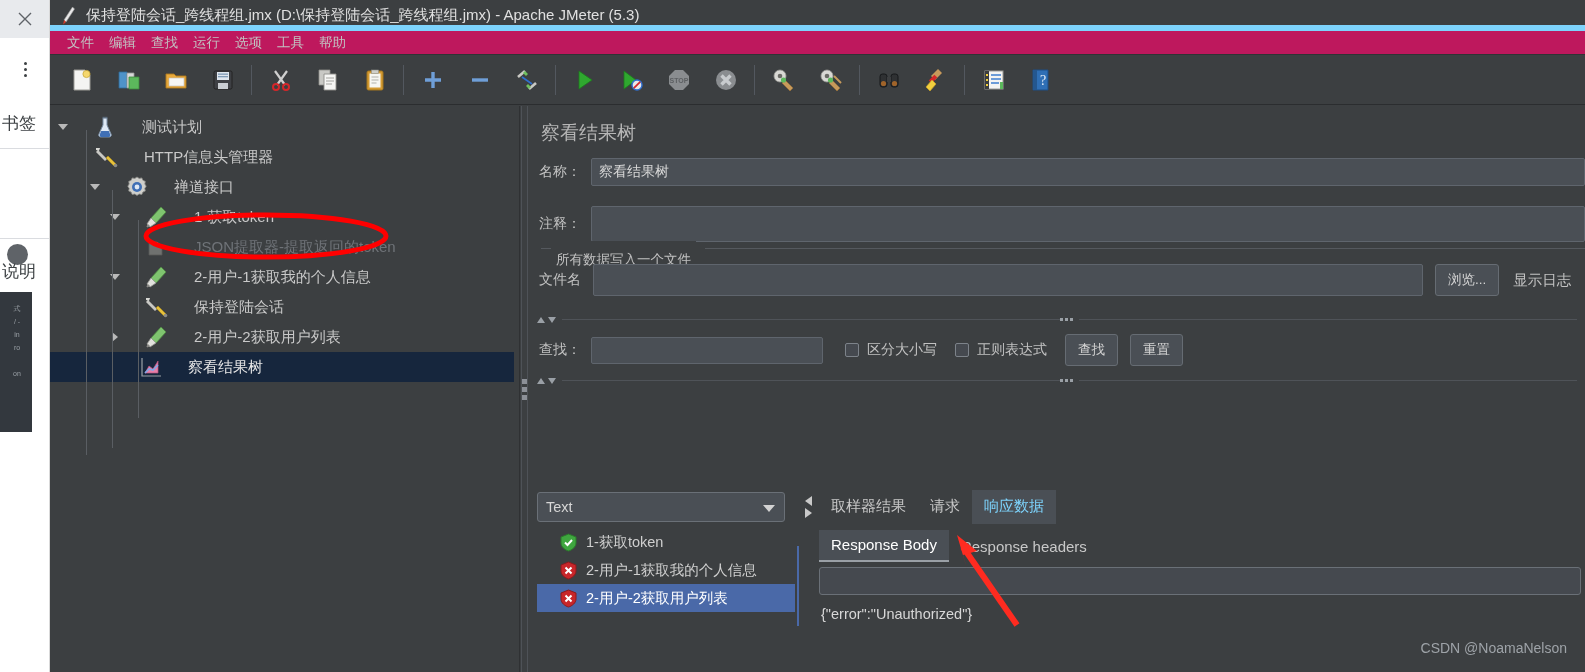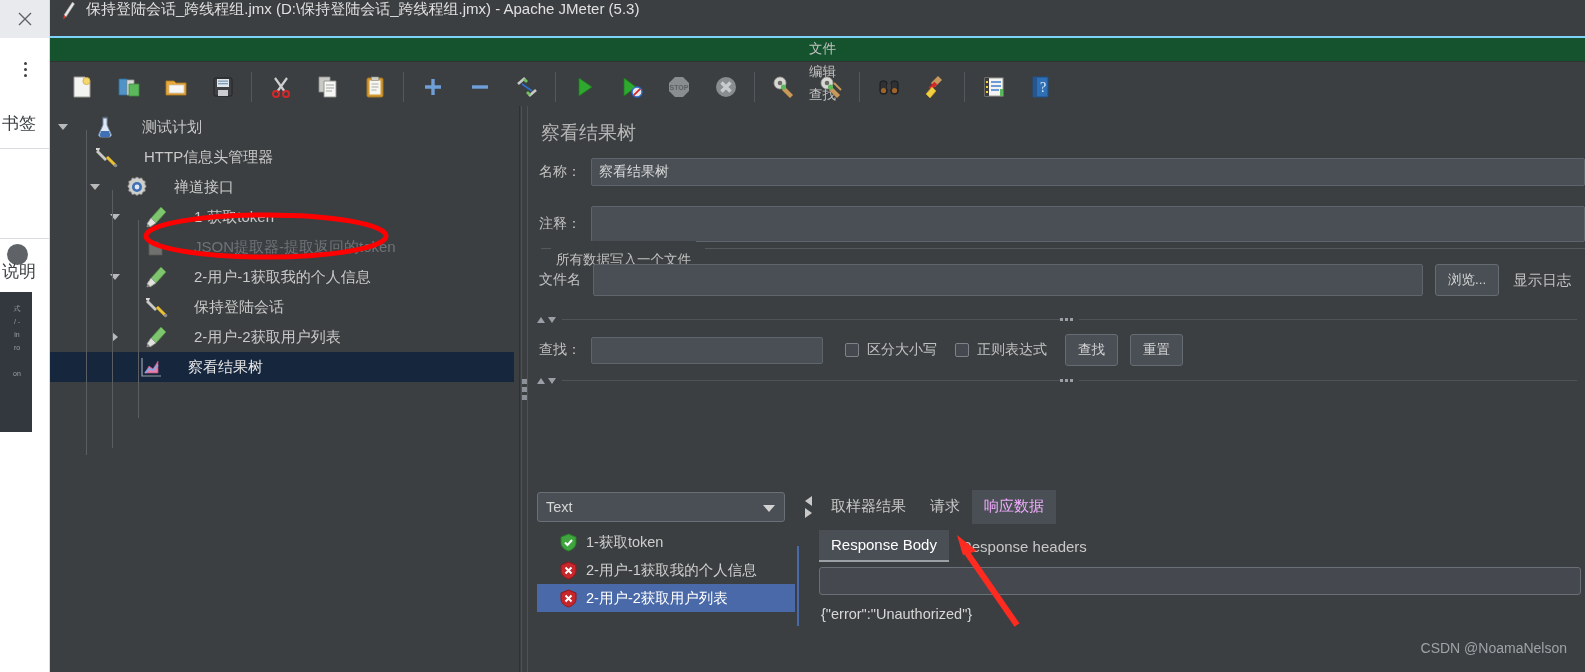--- a/index.html
+++ b/index.html
@@ -50,30 +50,30 @@
     padding: 10px 2px 0 4px; line-height: 13px; overflow: hidden;
   }
   .bs-darkcard span { display: block; white-space: nowrap; }
 
   
   .jm {
     position: absolute; left: 50px; top: 0; width: 1535px; height: 672px;
     background: #3c3f41; color: #bbbbbb;
   }
   .titlebar {
-    position: relative; height: 38px; background: #3c3f41;
-    display: flex; align-items: flex-start; padding-left: 10px; gap: 8px;
-    border-bottom: 2px solid #7dd3fc;
+    position: relative; height: 31px; background: #3c3f41;
+    display: flex; align-items: flex-end; padding-left: 10px; gap: 8px;
+    border-bottom: 6px solid #7dd3fc;
   }
   .title-icon { width: 18px; height: 20px; position: relative; flex: 0 0 auto; }
   .title-text { font-size: 15px; color: #e0e0e0; white-space: nowrap; }
 
   .menubar {
-    height: 24px; background: #14532d; display: flex; align-items: center;
-    padding-left: 10px; gap: 1px; border-bottom: 1px solid #313335; flex-direction: column;
+    height: 24px; background: #be185d; display: flex; align-items: center;
+    padding-left: 10px; gap: 1px; border-bottom: 1px solid #313335;
   }
   .menu-item {
     font-size: 13.5px; color: #c2c2c2; padding: 2px 7px; cursor: default; white-space: nowrap;
   }
 
   .toolbar {
     height: 50px; background: #3c3f41; display: flex; align-items: center;
     padding-left: 8px; gap: 0px; border-bottom: 1px solid #2b2d2f;
   }
   .tb-btn {
@@ -184,21 +184,21 @@
   }
   .tab-arrows {
     position: absolute; left: 0; top: 6px; width: 12px; display: flex; flex-direction: column; gap: 2px;
   }
   .tab-arrows .l { width: 0; height: 0; border-top: 5px solid transparent; border-bottom: 5px solid transparent; border-right: 7px solid #c9c9c9; }
   .tab-arrows .r { width: 0; height: 0; border-top: 5px solid transparent; border-bottom: 5px solid transparent; border-left: 7px solid #c9c9c9; }
   .tabrow { position: absolute; left: 14px; top: 0; display: flex; align-items: flex-end; }
   .tab {
     font-size: 15px; color: #c8c8c8; padding: 7px 12px 8px 12px; white-space: nowrap;
   }
-  .tab.active { background: #4a4f55; color: #f0abfc; }
+  .tab.active { background: #4a4f55; color: #7dd3fc; }
   .subtabrow { position: absolute; left: 14px; top: 40px; display: flex; align-items: flex-end; }
   .subtab {
     font-size: 15px; color: #c8c8c8; padding: 6px 12px 7px 12px; white-space: nowrap;
   }
   .subtab.active { background: #4a4f55; color: #ffffff; border-bottom: 2px solid #9aa0a6; }
   .resp-search {
     position: absolute; left: 14px; top: 77px; right: 4px; height: 28px;
     background: #45494f; border: 1px solid #6a7077; border-radius: 3px;
   }
   .resp-body {

